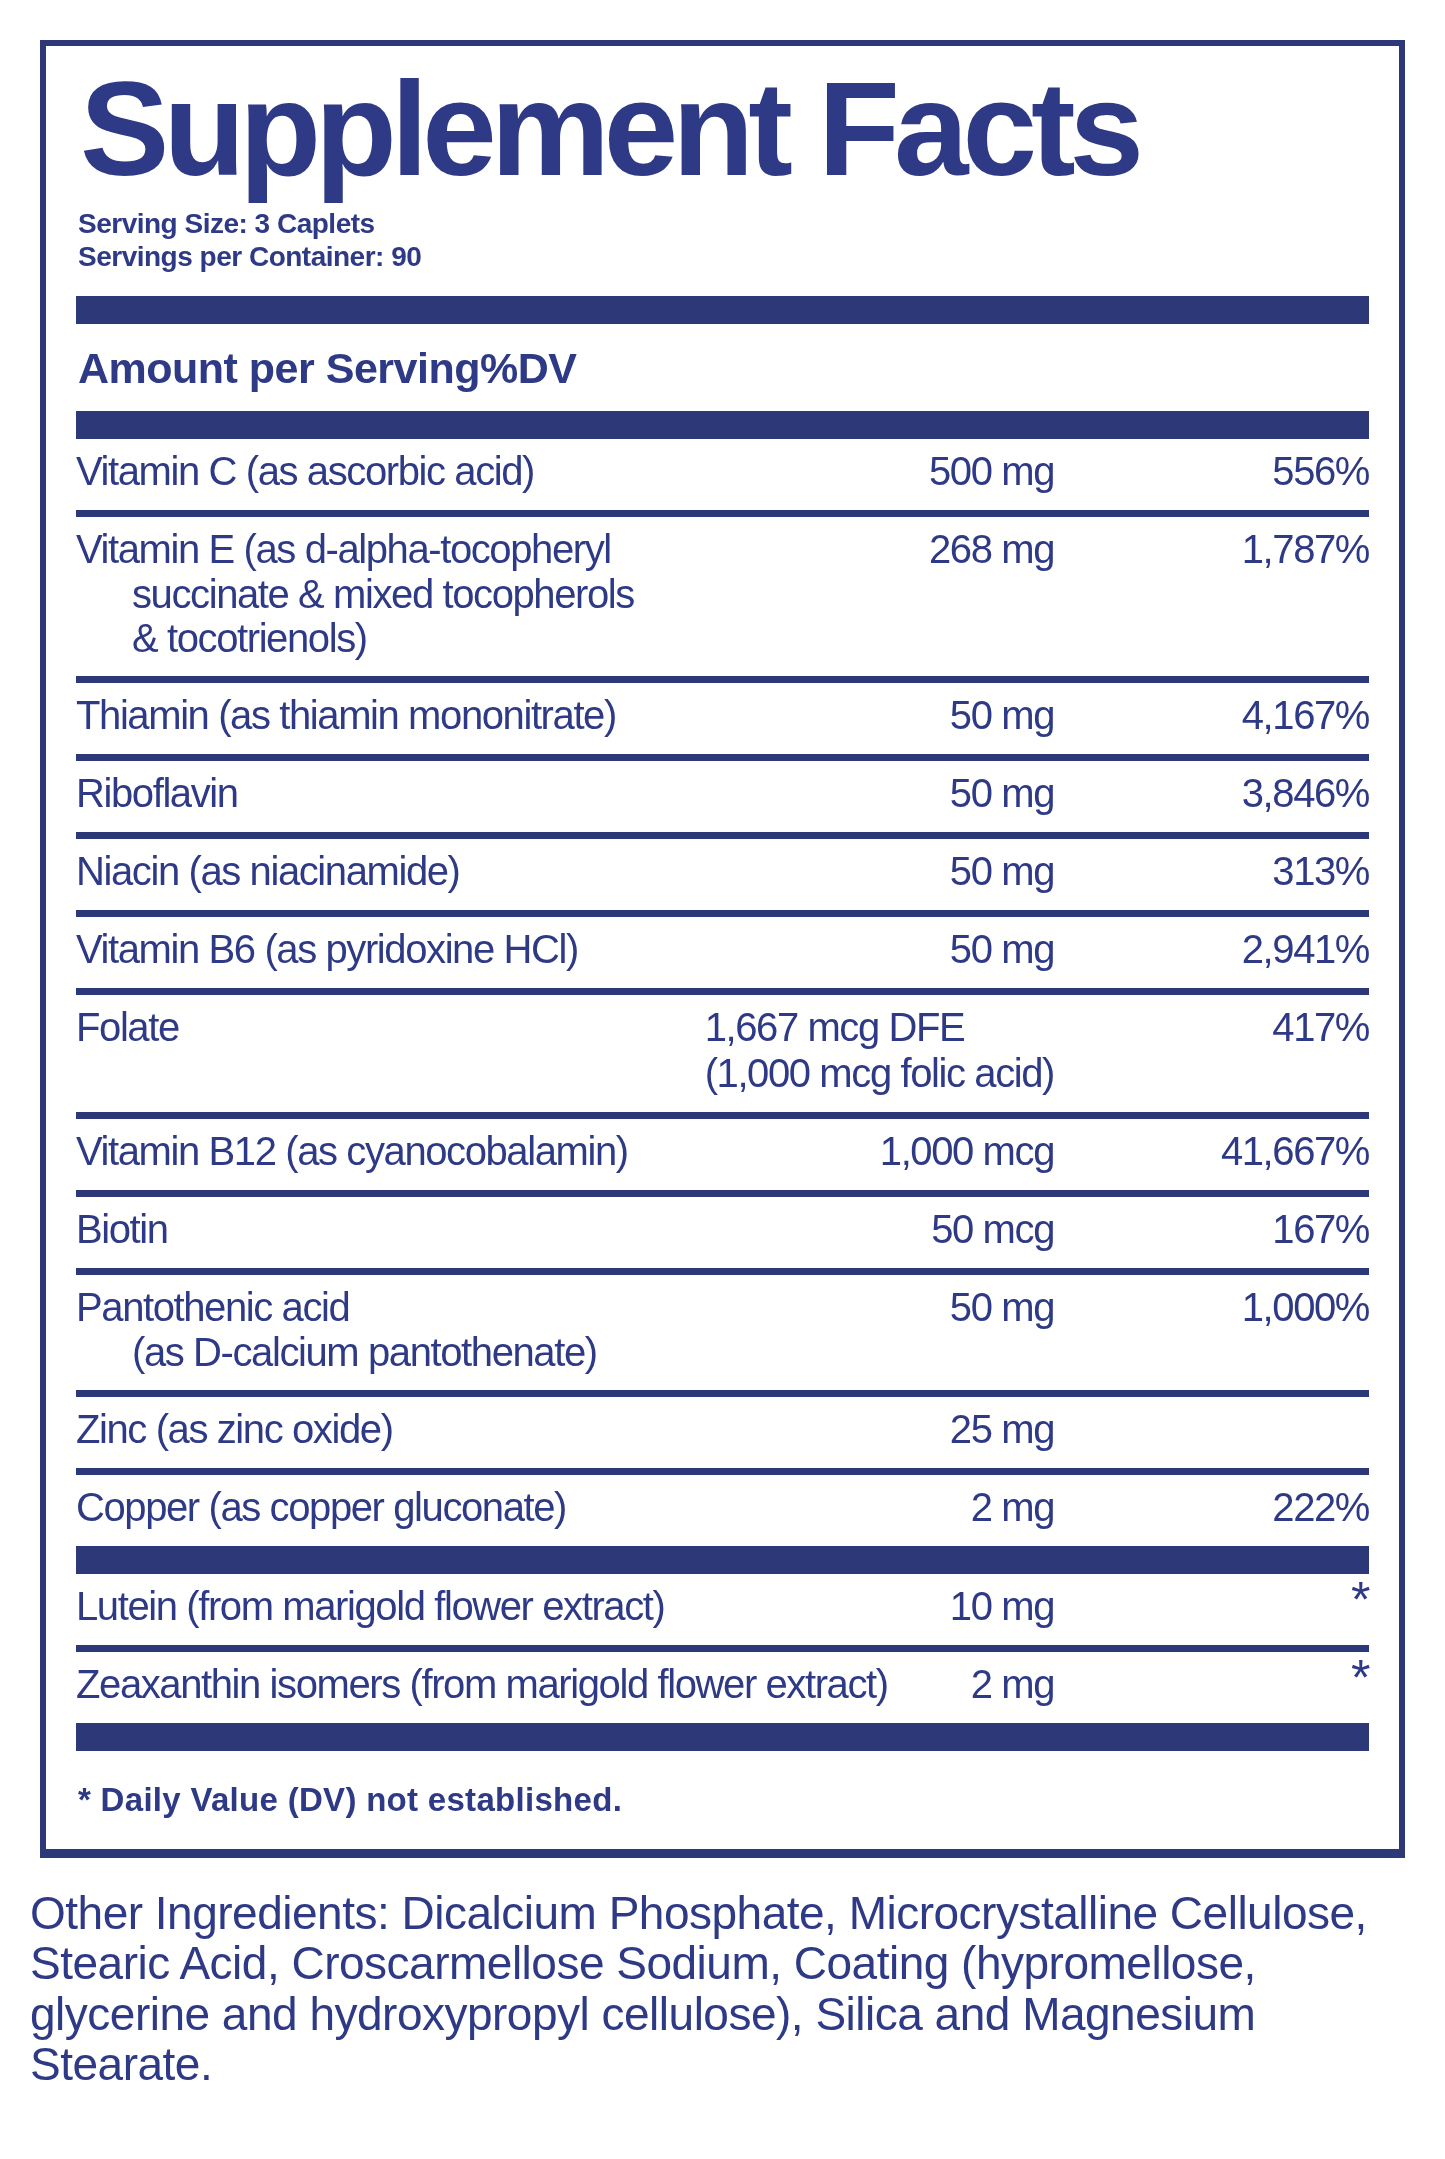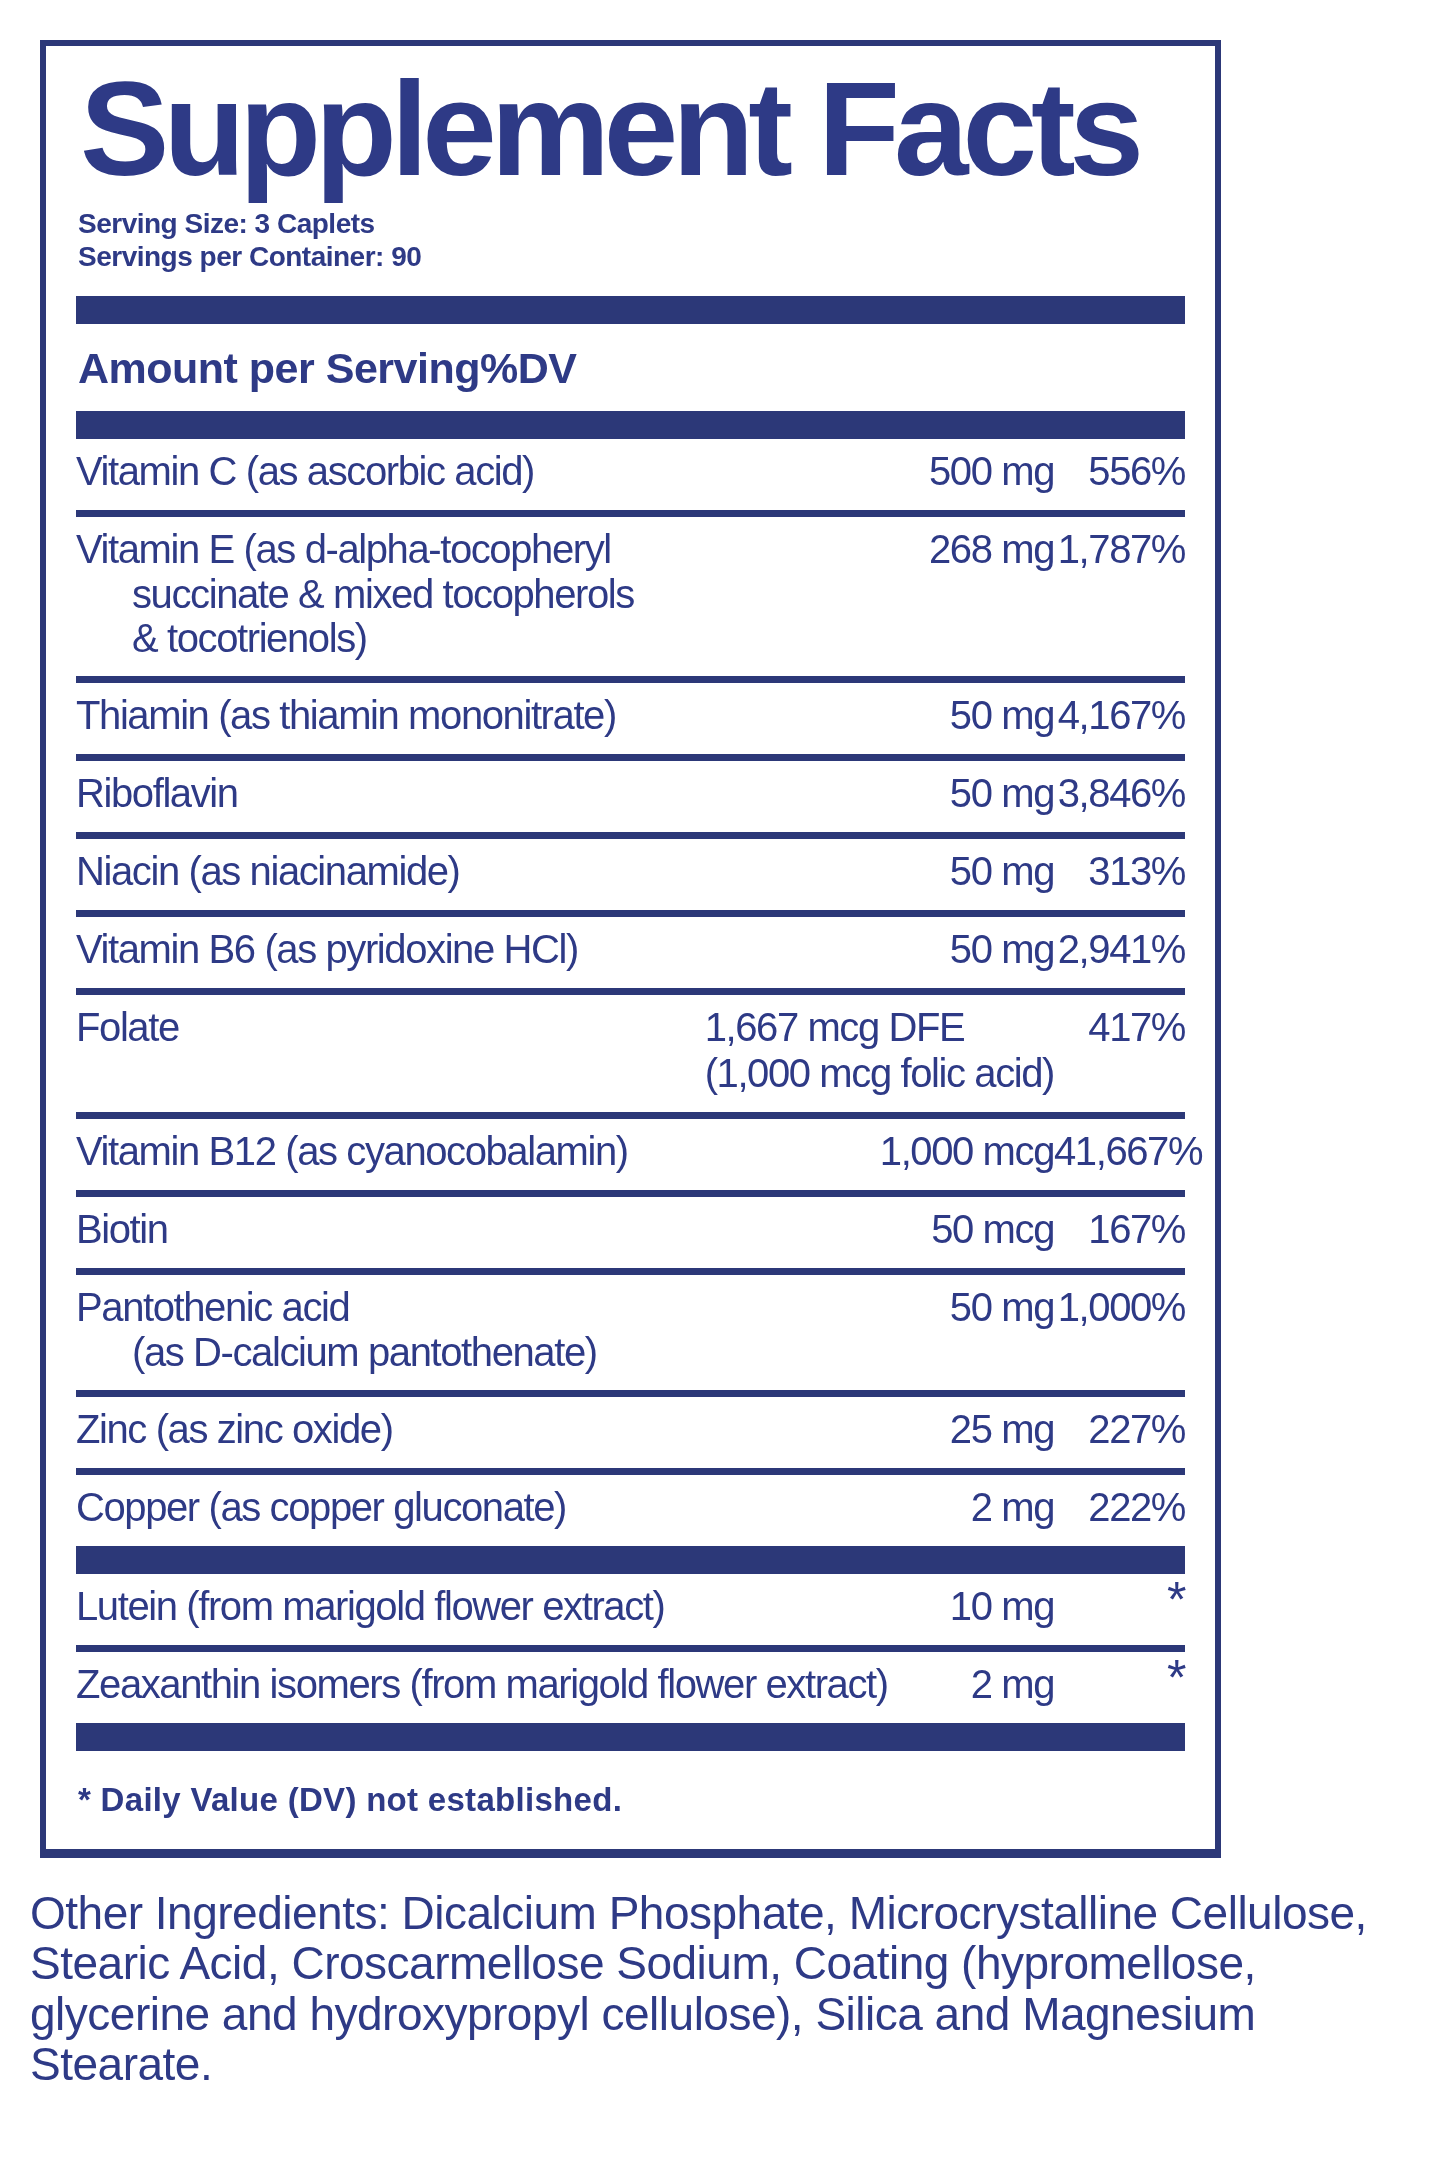--- a/index.html
+++ b/index.html
@@ -10,21 +10,21 @@
   html,body{margin:0;padding:0;}
   body{
     width:1445px;height:2159px;
     background:var(--bg);
     color:var(--navy-text);
     font-family:"Liberation Sans", sans-serif;
     overflow:hidden;
   }
   .facts-box{
     margin:40px 11px 0 40px;
-    width:1181px;
+    width:1365px;
     box-sizing:border-box;
     border:6px solid var(--navy-bar);
     border-bottom-width:9px;
     padding:6px 30px 0 30px;
     background:var(--bg);
   }
   .title{
     margin:2px 0 0 4px;
     font-size:134px;
     font-weight:700;
@@ -212,21 +212,20 @@
         </div>
         <div class="row sep-above">
           <div class="cell-main">
             <div class="cell-label">
               <div>Zinc (as zinc oxide)</div>
             </div>
             <div class="cell-amount">
               <div>25 mg</div>
             </div>
           </div>
-          <div class="cell-dv">227%</div>
         </div>
         <div class="row sep-above">
           <div class="cell-main">
             <div class="cell-label">
               <div>Copper (as copper gluconate)</div>
             </div>
             <div class="cell-amount">
               <div>2 mg</div>
             </div>
           </div>

